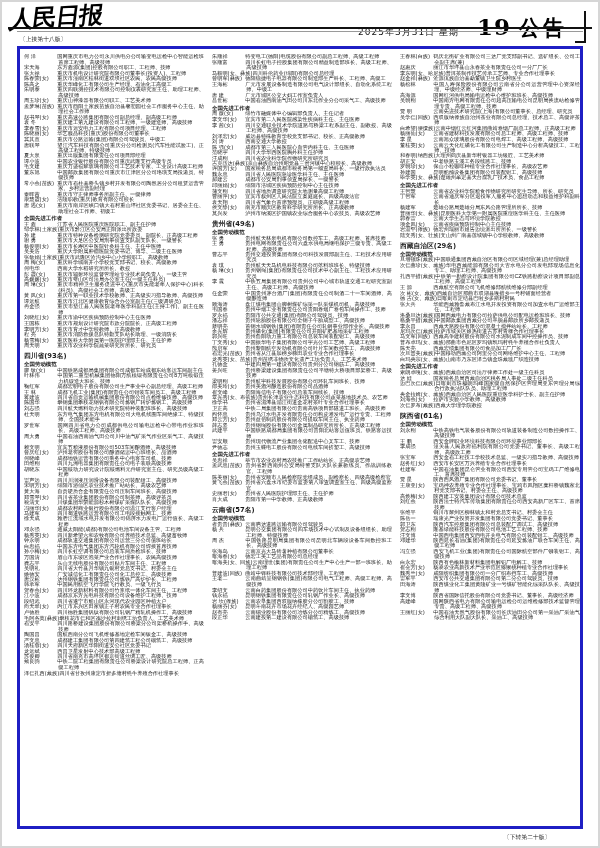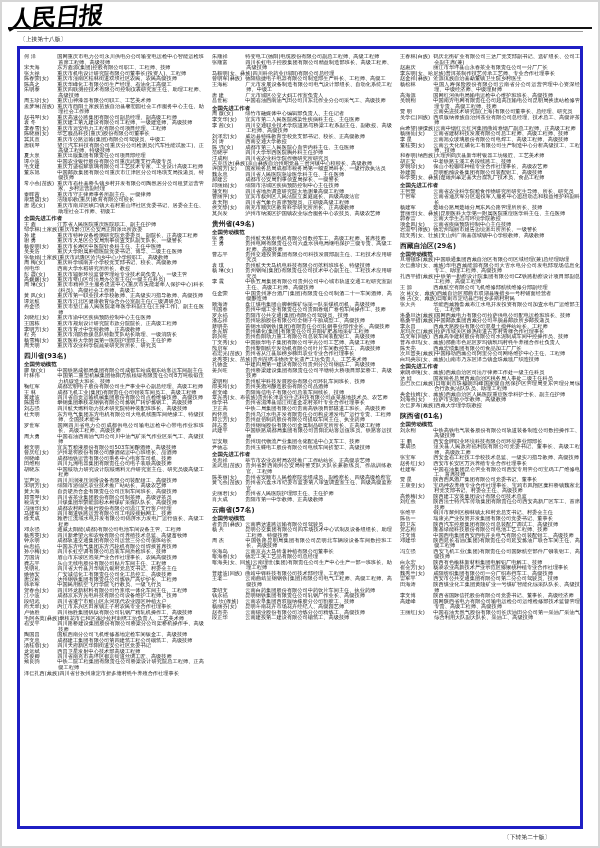--- a/index.html
+++ b/index.html
@@ -33,20 +33,26 @@
   .prov{font-size:13px;font-weight:bold;line-height:15px;margin-top:7px;margin-bottom:1px;}
   .sub{font-size:10.5px;font-weight:bold;line-height:12px;margin:2px 0 1px 0;}
 </style>
 </head>
 <body>
 
 <div class="page">
 
   <div class="masthead">人民日报</div>
 
+  <div class="head-right">
+    <span class="head-date">2025年3月31日 星期一</span>
+    <span class="head-page">19</span>
+    <span class="head-section">公告</span>
+    <span class="head-bracket"></span>
+  </div>
 
   <div class="head-rule"></div>
   <div class="top-hairline"></div>
 
   <div class="note note-top">〔上接第十八版〕</div>
 
   <div class="content-box">
     <div class="col col1">
         <div class="entry"><span class="nm">何  洋</span><span>国网重庆市电力公司永川供电分公司输变电运检中心智能运检班首席工程师、高级技师</span></div>
         <div class="entry"><span class="nm">宋天海</span><span>东方鑫源(集团)控股有限公司职工、工程师、技师</span></div>

